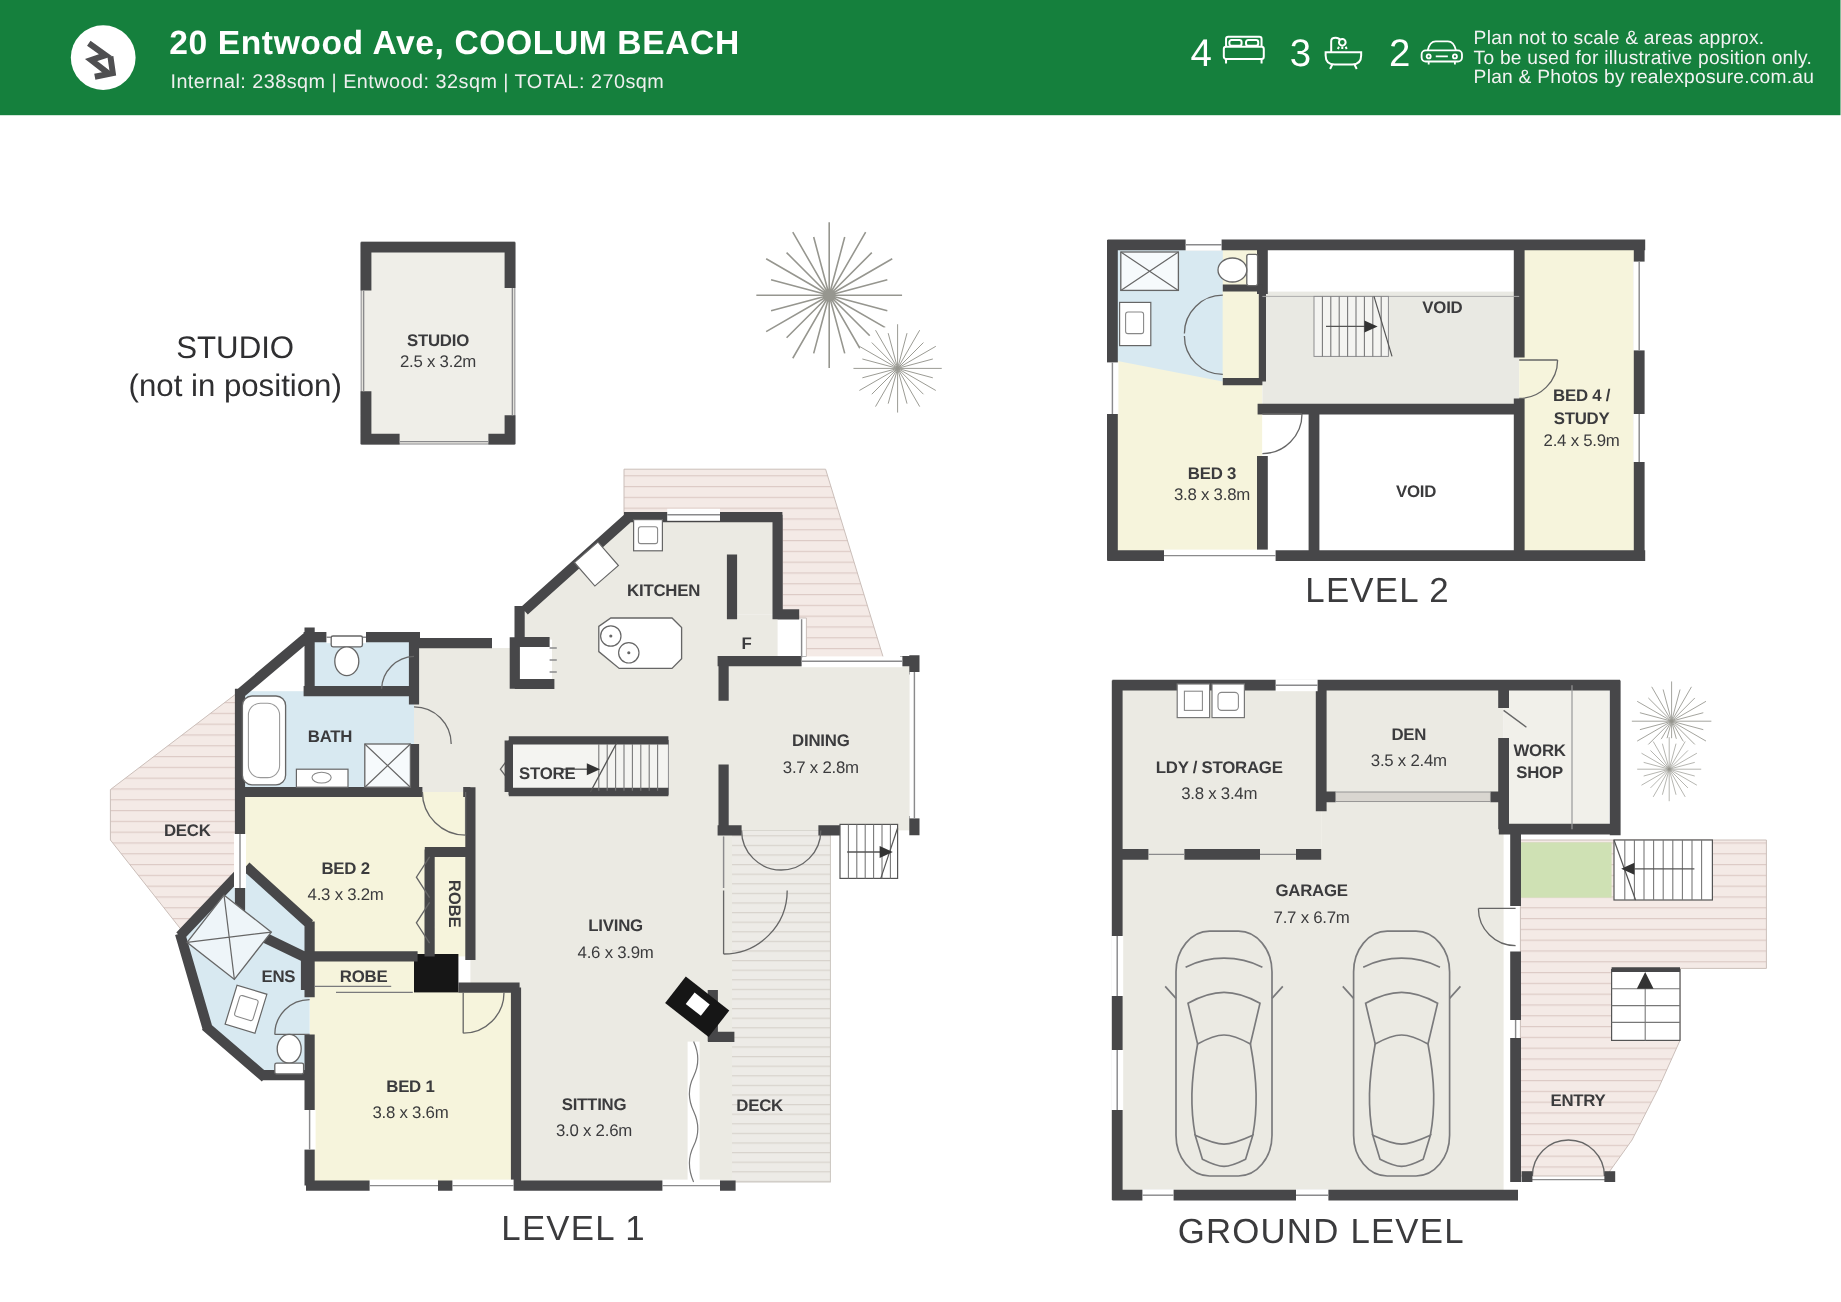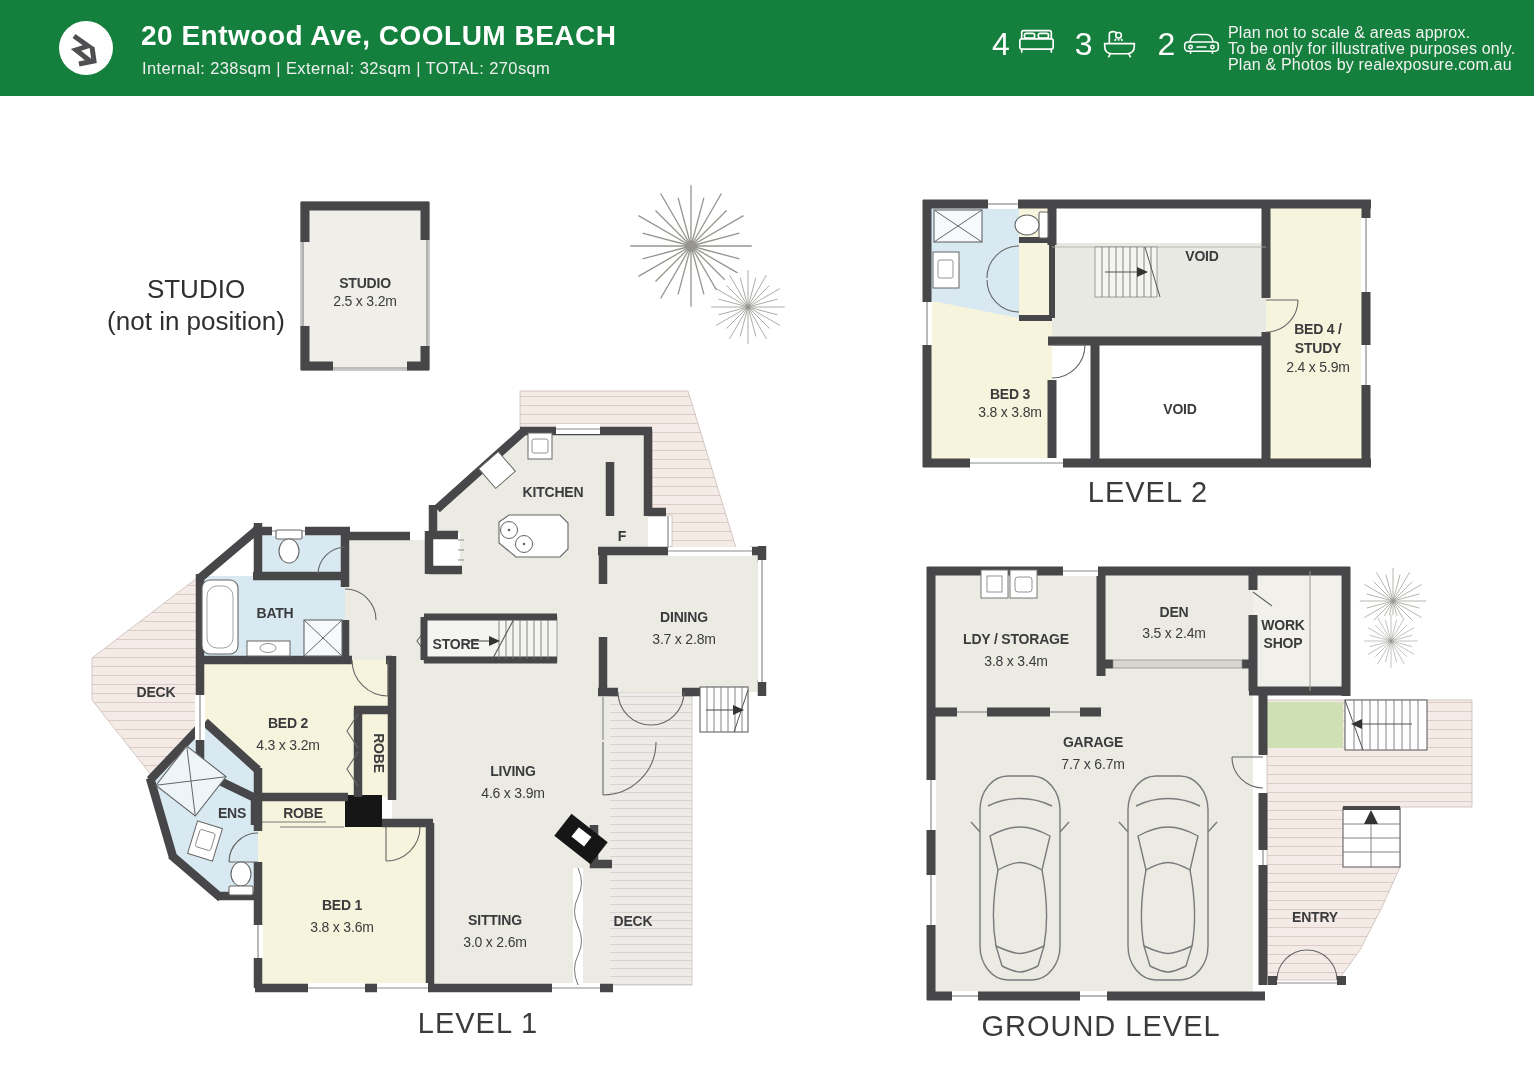--- a/index.html
+++ b/index.html
@@ -32,21 +32,21 @@
 
 <div class="page">
 
   <div class="header">
     <svg class="logo" viewBox="0 0 58 58">
       <circle cx="29" cy="29" r="27" fill="#ffffff"></circle>
       <polyline points="17,17 31,27 19,31 33,42" fill="none" stroke="#4f4f51" stroke-width="5"></polyline>
       <polyline points="22,45 37,42 35,28" fill="none" stroke="#4f4f51" stroke-width="5"></polyline>
     </svg>
     <div class="addr-title">20 Entwood Ave, COOLUM BEACH</div>
-    <div class="addr-sub">Internal: 238sqm   |   External: 32sqm   |   TOTAL: 270sqm</div>
+    <div class="addr-sub">Internal: 238sqm   |   Entwood: 32sqm   |   TOTAL: 270sqm</div>
 
     <div class="stats">
       <span class="stat-num">4</span>
       <svg class="stat-ic" viewBox="0 0 40 36" fill="none" stroke="#ffffff" stroke-width="1.8">
         <path d="M4,12 V5 Q4,3 6,3 H34 Q36,3 36,5 V12"></path>
         <rect x="7" y="6" width="11" height="5" rx="2"></rect>
         <rect x="22" y="6" width="11" height="5" rx="2"></rect>
         <rect x="2" y="12" width="36" height="11" rx="2"></rect>
         <path d="M4,23 V27 M36,23 V27"></path>
       </svg>
@@ -63,21 +63,21 @@
         <path d="M8,13 Q10,4 16,4 H28 Q34,4 36,13"></path>
         <rect x="2" y="13" width="40" height="11" rx="4"></rect>
         <circle cx="9" cy="19" r="2"></circle>
         <circle cx="35" cy="19" r="2"></circle>
         <path d="M9,24 V27 M35,24 V27 M16,19 H28"></path>
       </svg>
     </div>
 
     <div class="disc">
       <div>Plan not to scale &amp; areas approx.</div>
-      <div>To be only for illustrative purposes only.</div>
+      <div>To be used for illustrative position only.</div>
       <div>Plan &amp; Photos by realexposure.com.au</div>
     </div>
   </div>
 
   <svg class="plan" width="1534" height="1085" viewBox="0 0 1534 1085">
     <defs>
       <pattern id="deckP" width="10" height="9" patternUnits="userSpaceOnUse">
         <rect width="10" height="9" fill="#f4eae6"></rect>
         <line x1="0" y1="0.5" x2="10" y2="0.5" stroke="#ddcbc6" stroke-width="1"></line>
       </pattern>

